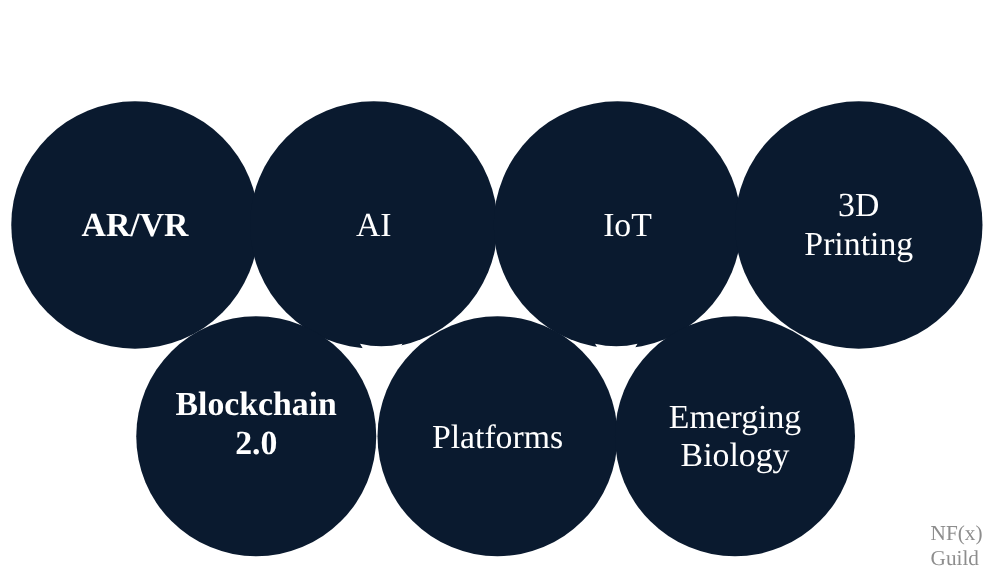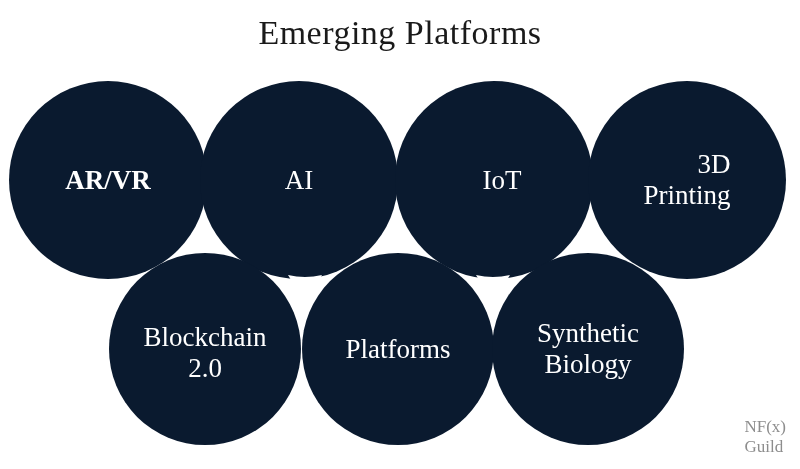--- a/index.html
+++ b/index.html
@@ -58,21 +58,20 @@
     text-align: left;
     font-family: "Liberation Serif", "DejaVu Serif", serif;
     white-space: pre-line;
   }
 </style>
 </head>
 <body>
 
 <div id="canvas">
 
-  <div id="title">Emerging Platforms</div>
 
   <svg id="diagram" viewBox="0 0 800 469" xmlns="http://www.w3.org/2000/svg">
     <g id="circles-top">
         <circle cx="108" cy="180" r="99" fill="#0a1a2f"></circle>
         <circle cx="299" cy="180" r="99" fill="#0a1a2f"></circle>
         <circle cx="494" cy="180" r="99" fill="#0a1a2f"></circle>
         <circle cx="687" cy="180" r="99" fill="#0a1a2f"></circle>
       </g>
     <g id="circles-bottom">
         <circle cx="205" cy="349" r="96" fill="#0a1a2f"></circle>
@@ -87,25 +86,25 @@
     <g id="arrows-down">
         <path d="M 305 303 L 322 275 Q 305 279 288 275 Z" fill="#ffffff"></path>
         <path d="M 493 303 L 510 275 Q 493 279 476 275 Z" fill="#ffffff"></path>
       </g>
   </svg>
 
   <div id="labels">
       <div class="node-label" style="left: 108px; top: 180px; font-weight: bold;">AR/VR</div>
       <div class="node-label" style="left: 299px; top: 180px;">AI</div>
       <div class="node-label" style="left: 472px; top: 180px; margin-left: 30px;">IoT</div>
-      <div class="node-label two-line" style="left: 687px; top: 180px; text-align: right;">3D
+      <div class="node-label two-line" style="left: 687px; top: 180px;">3D
 Printing</div>
-      <div class="node-label two-line" style="left: 205px; top: 353px;">Blockchain
+      <div class="node-label two-line" style="left: 205px; top: 339px; font-weight: bold;">Blockchain
 2.0</div>
       <div class="node-label" style="left: 398px; top: 349px;">Platforms</div>
-      <div class="node-label two-line" style="left: 588px; top: 349px;">Synthetic
+      <div class="node-label two-line" style="left: 588px; top: 349px;">Emerging
 Biology</div>
     </div>
 
   <div id="watermark">NF(x)
 Guild</div>
 
 </div>
 
 </body></html>

